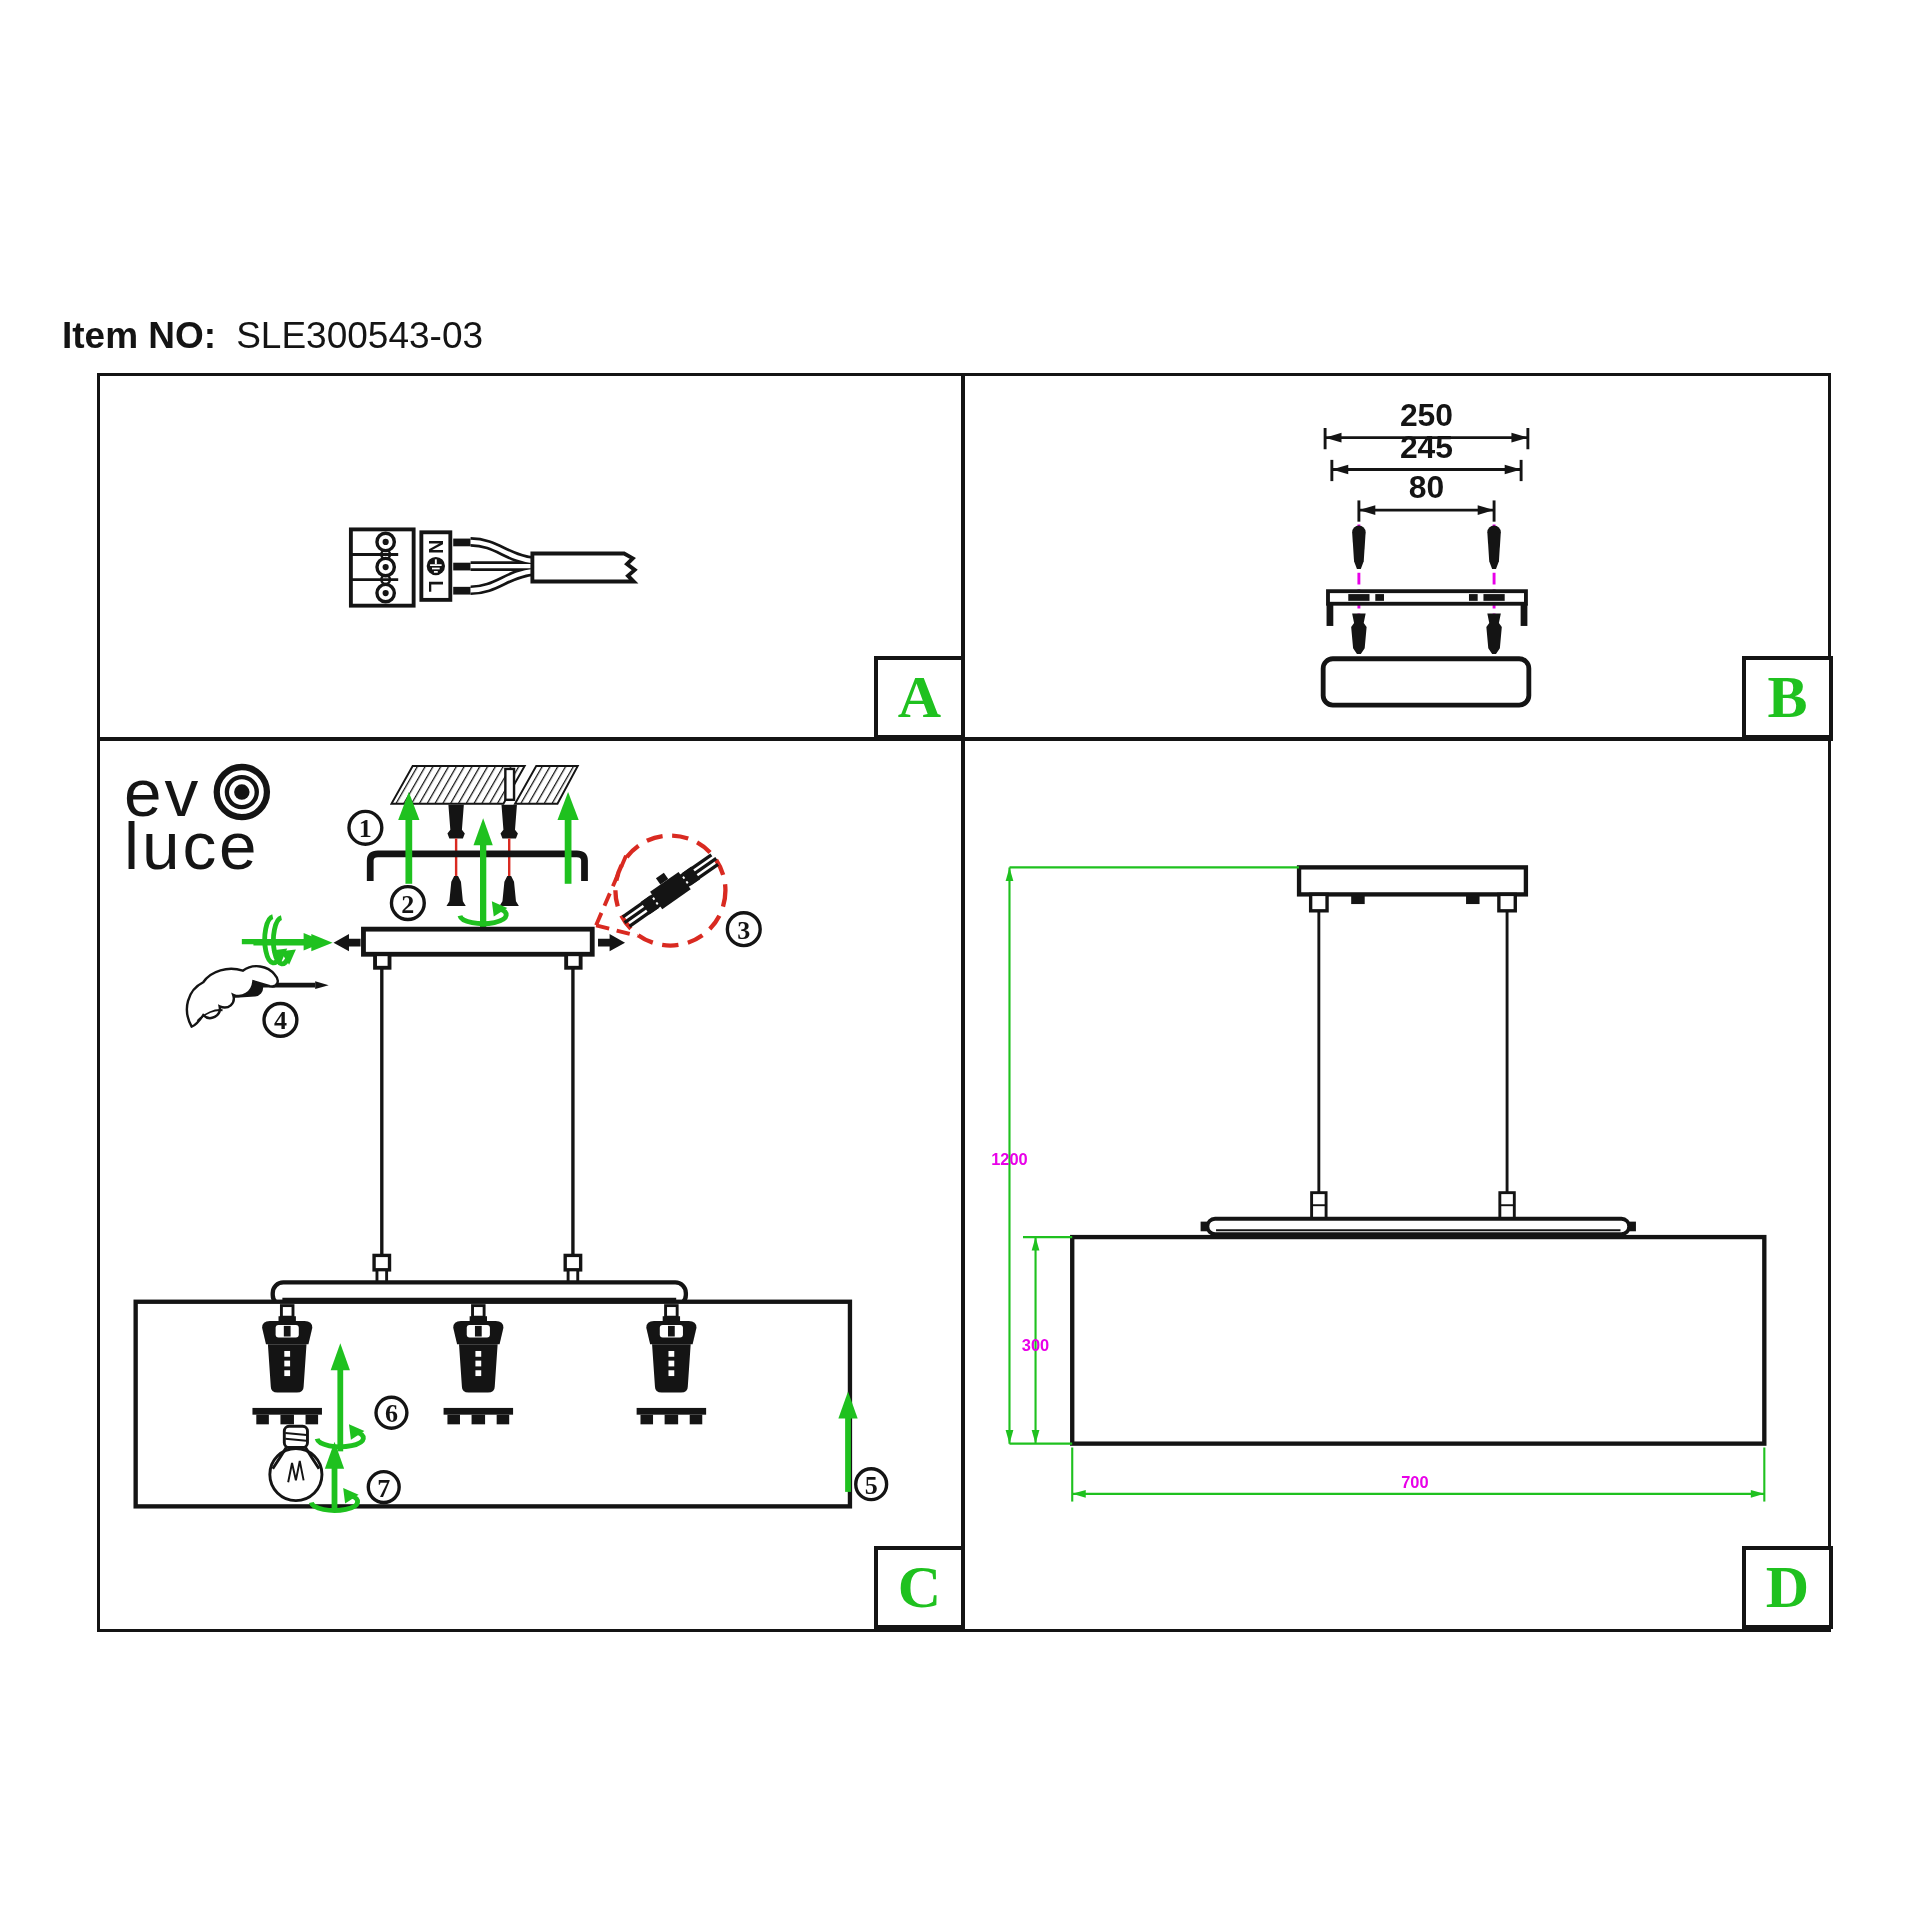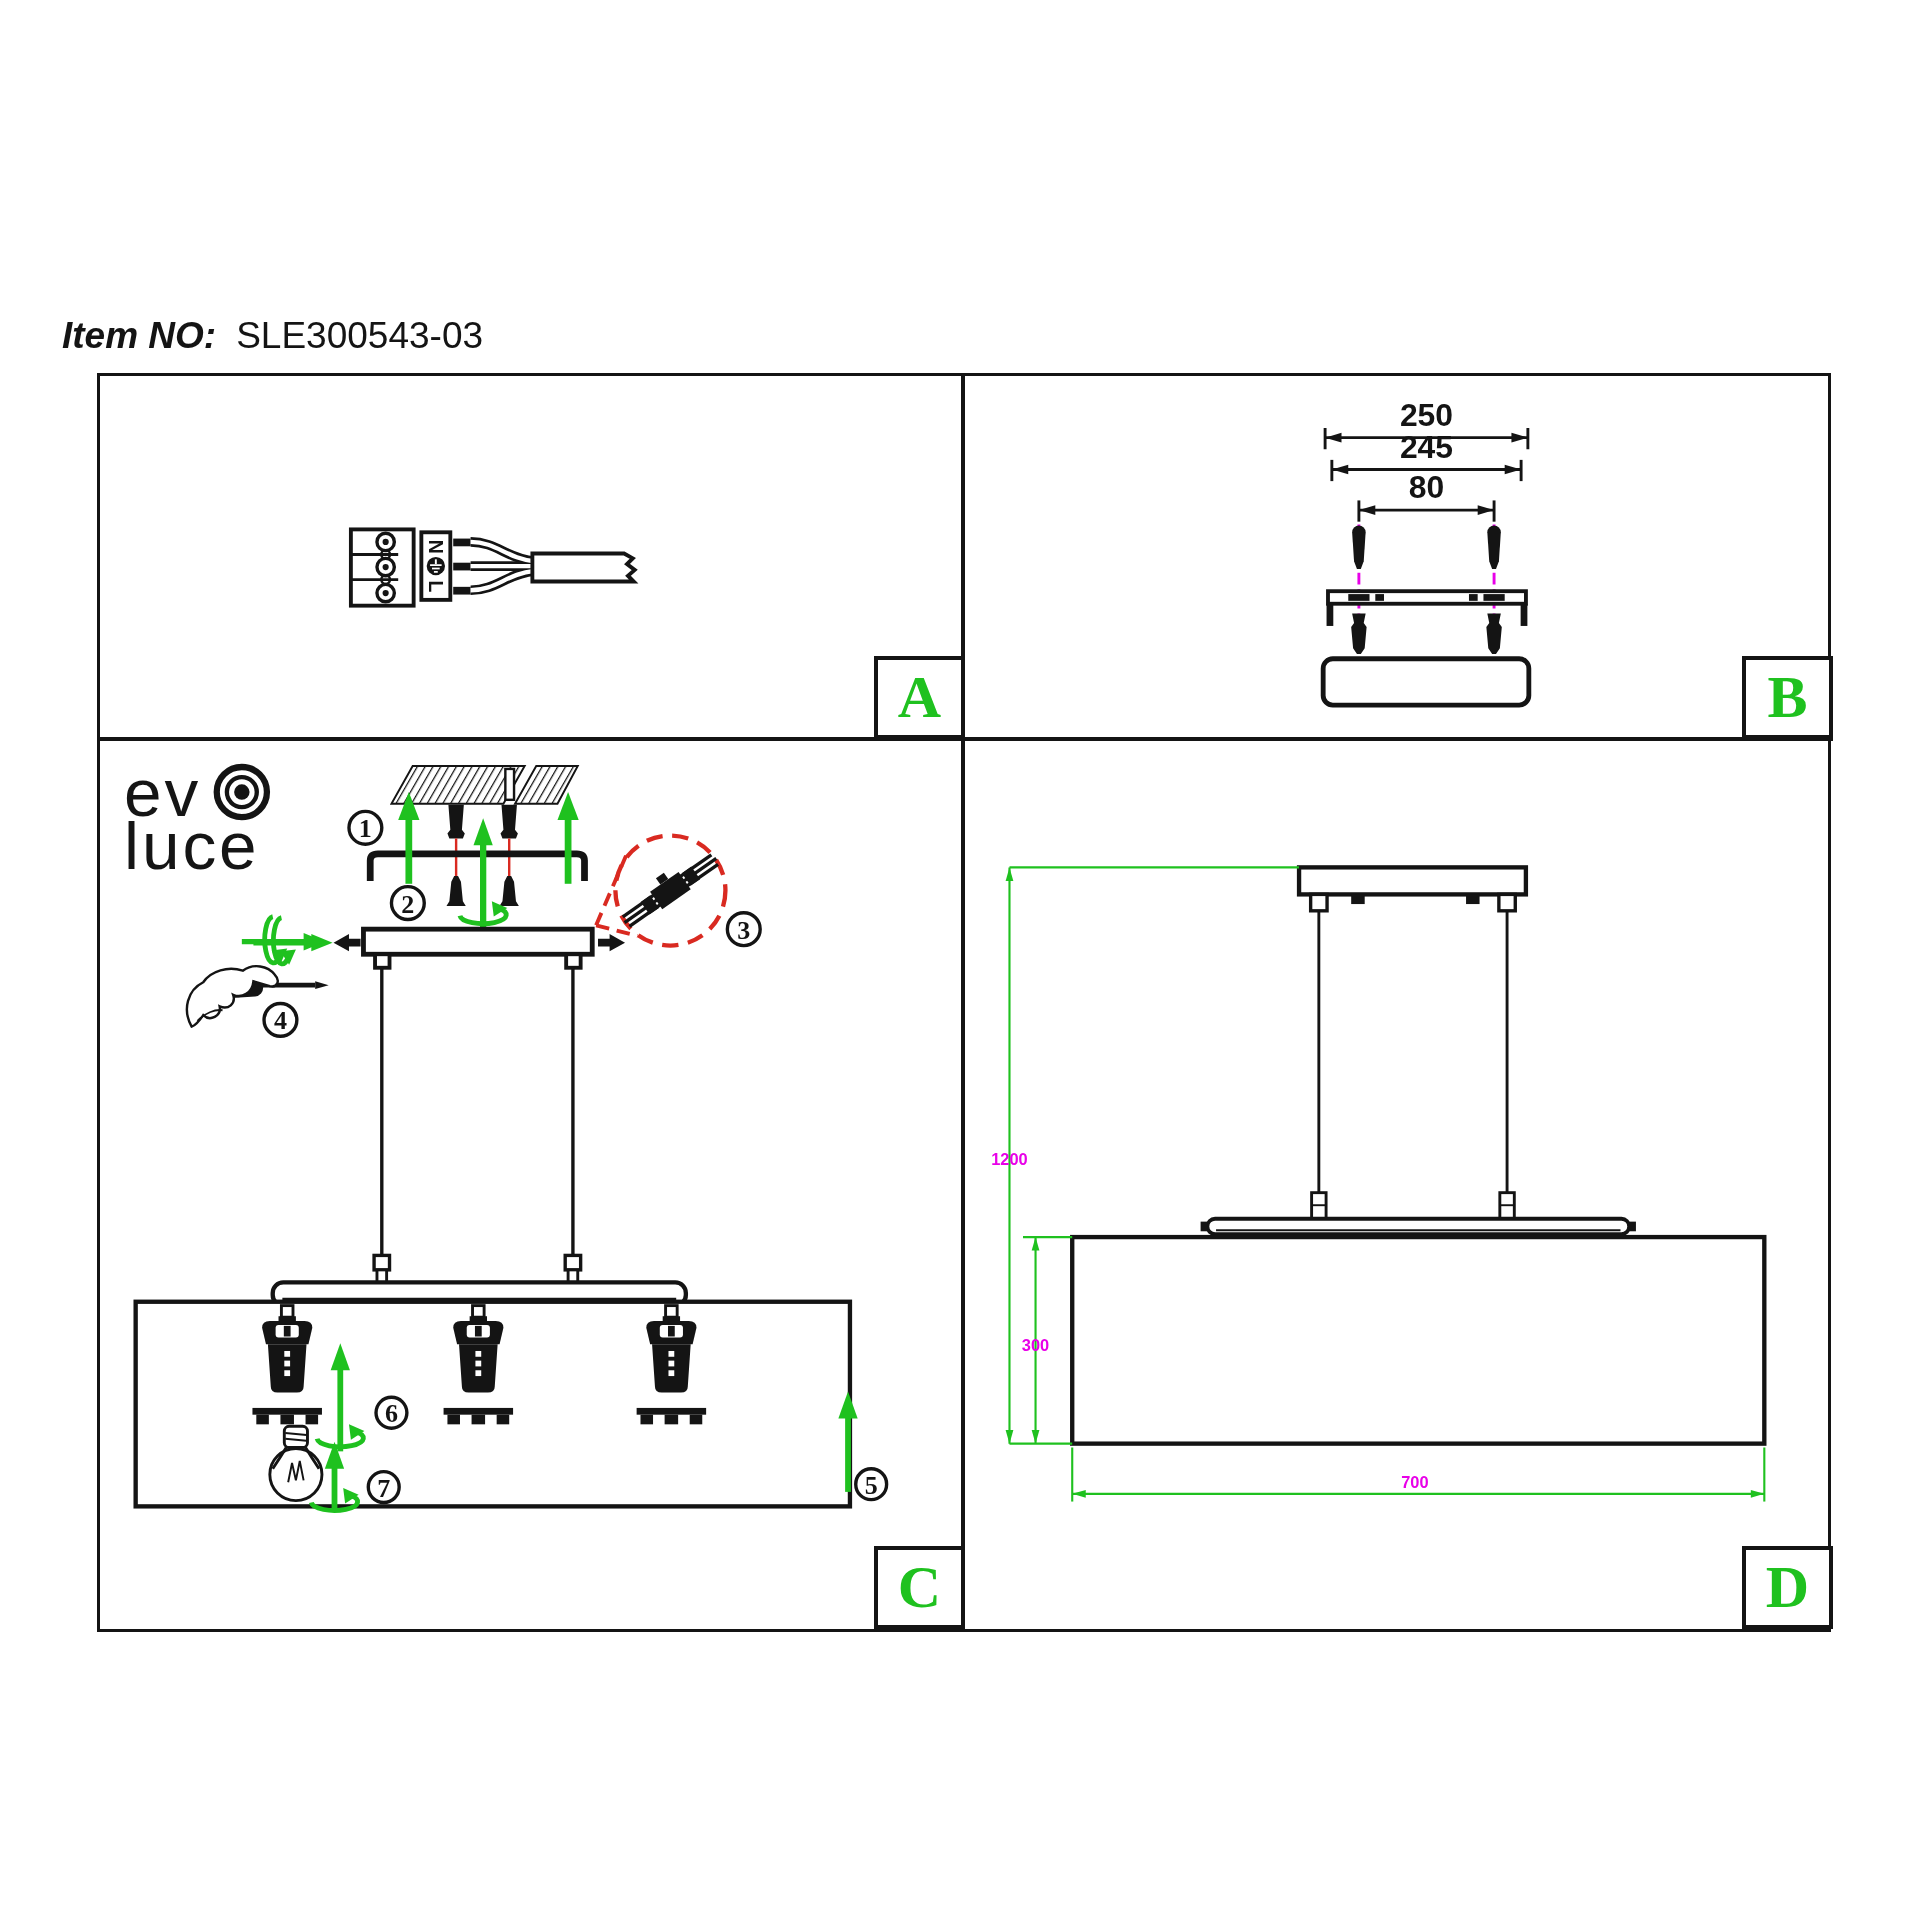--- a/index.html
+++ b/index.html
@@ -1,20 +1,20 @@
 <!DOCTYPE html>
 <html style="--green: #1fc11f; --magenta: #e800e8; --red: #d92a21; --ink: #141414;"><head>
 <meta charset="utf-8">
 <style>
   html,body{margin:0;padding:0;background:#ffffff;}
   #sheet{position:relative;width:1931px;height:1931px;background:#fff;overflow:hidden;
          font-family:"Liberation Sans",sans-serif;color:var(--ink);}
   
   #item-line{position:absolute;left:62px;top:315px;font-size:37px;letter-spacing:0;}
-  #item-line .lbl{font-weight:bold;font-style:italic;}
+  #item-line .lbl{font-weight:bold;}
   #item-line .val{font-weight:normal;margin-left:9.7px;margin-top:32px;}
   
   .grid-border{position:absolute;left:97px;top:373px;width:1728px;height:1253px;
                border:3.9px solid var(--ink);}
   .v-div{position:absolute;left:961px;top:373px;width:3.9px;height:1257px;background:var(--ink);}
   .h-div{position:absolute;left:97px;top:737px;width:1736px;height:3.9px;background:var(--ink);}
   .plabel{position:absolute;width:83px;height:75px;background:#fff;border:4.8px solid var(--ink);
           display:flex;align-items:center;justify-content:center;
           font-family:"Liberation Serif",serif;font-weight:bold;font-size:60px;color:var(--green);}
   svg{position:absolute;overflow:visible;}

